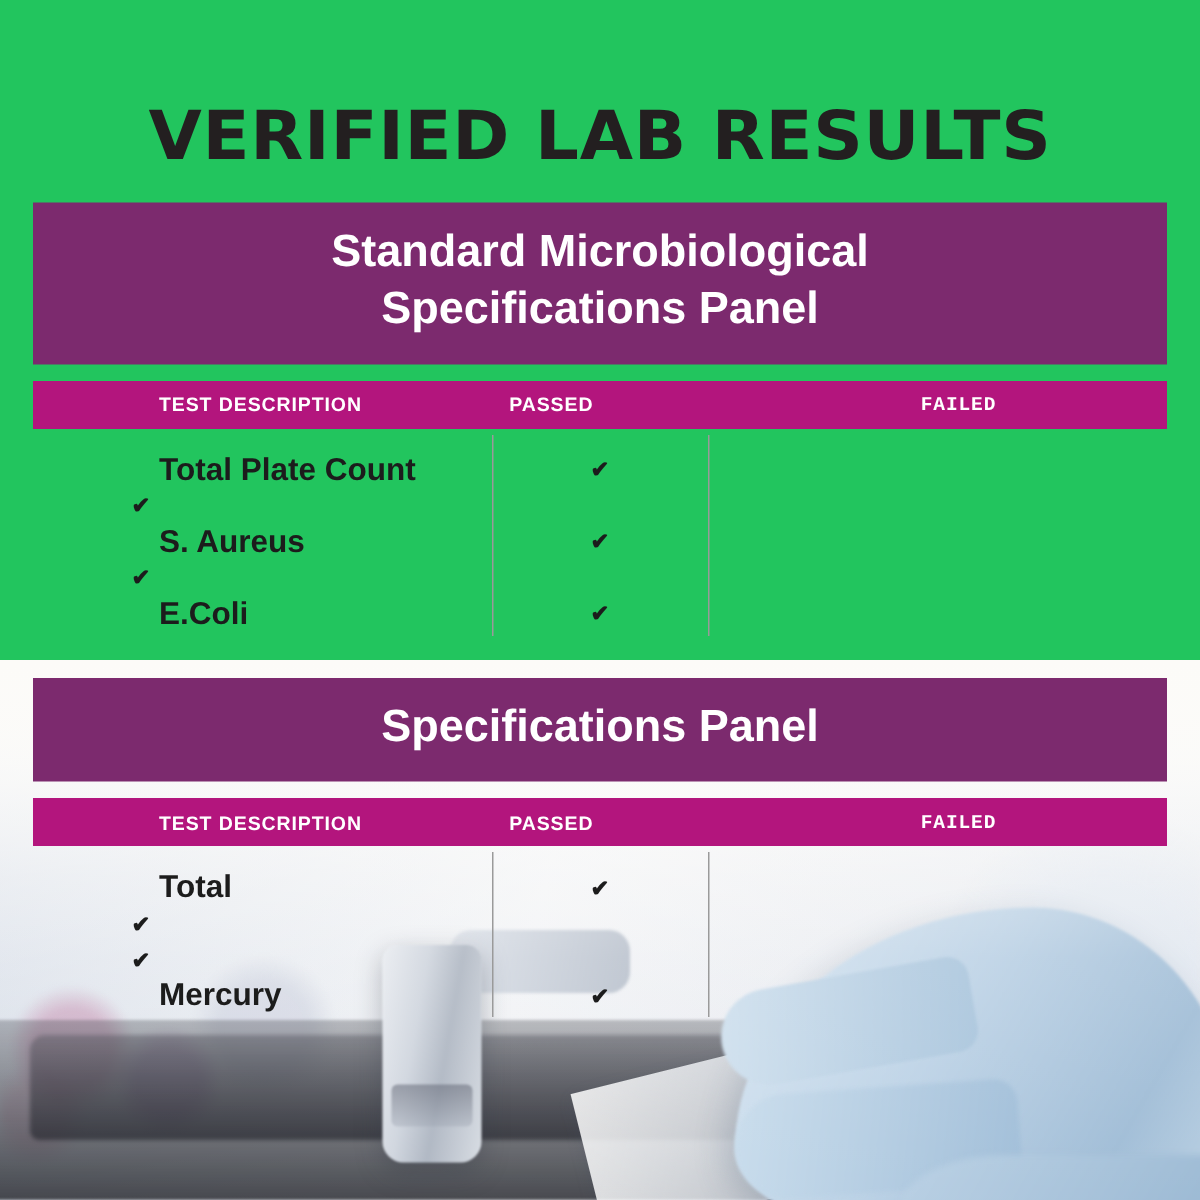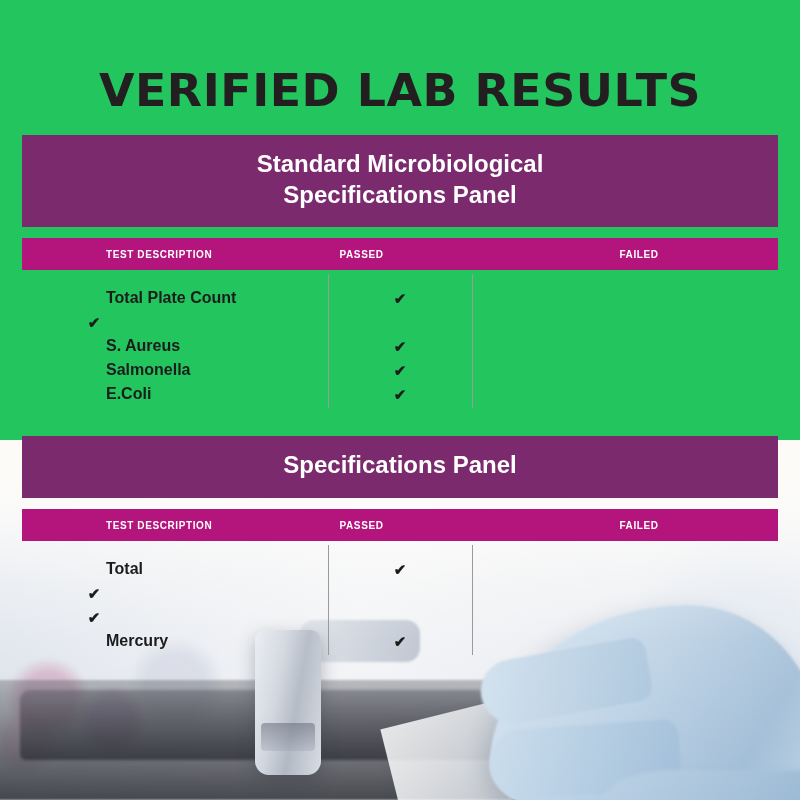--- a/index.html
+++ b/index.html
@@ -181,40 +181,40 @@
     padding-bottom: 22px;
     font-family: "DejaVu Sans", sans-serif;
     transform: scaleX(1.02);
   }
 
   .panel-header {
     background: #7c2a6e;
     color: #ffffff;
     text-align: center;
     padding: 14px 10px 17px 10px;
-    font-size: 24px;
+    font-size: 30px;
     line-height: 1.28;
     font-weight: bold;
   }
   .panel-header .line2 { display: block; }
 
   .col-head {
     background: #b3157d;
     color: #ffffff;
     display: flex;
     align-items: center;
     height: 32px;
     margin-top: 11px;
-    font-size: 10px;
+    font-size: 13px;
     font-weight: bold;
     letter-spacing: 0.6px;
   }
   .col-desc { width: 42%; padding-left: 84px; box-sizing: border-box; }
   .col-passed { width: 26%; }
-  .col-failed { width: 32%; text-align: center; padding-right: 36px; box-sizing: border-box; }
+  .col-failed { width: 32%; text-align: center; padding-right: 36px; box-sizing: border-box; font-family: Liberation Mono, monospace; }
 
   .rows {
     position: relative;
     padding-top: 16px;
     padding-bottom: 8px;
   }
   .divider {
     position: absolute;
     top: 4px;
     bottom: 6px;
@@ -226,21 +226,21 @@
 
   .row {
     display: flex;
     align-items: center;
     height: 24px;
   }
   .cell-desc {
     width: 306px;
     padding-left: 84px;
     box-sizing: border-box;
-    font-size: 16px;
+    font-size: 21px;
     font-weight: bold;
     color: #1c1c1c;
   }
   .cell-passed {
     width: 144px;
     text-align: center;
     color: #1c1c1c;
     font-size: 15px;
   }
   .cell-failed {
@@ -301,21 +301,20 @@
         <div class="row">
           <div class="cell-passed check">✔</div>
           <div class="cell-failed"></div>
         </div>
         <div class="row">
           <div class="cell-desc">S. Aureus</div>
           <div class="cell-passed check">✔</div>
           <div class="cell-failed"></div>
         </div>
         <div class="row">
-          <div class="cell-desc">Salmonella</div>
           <div class="cell-passed check">✔</div>
           <div class="cell-failed"></div>
         </div>
         <div class="row">
           <div class="cell-desc">E.Coli</div>
           <div class="cell-passed check">✔</div>
           <div class="cell-failed"></div>
         </div>
       </div>
     </div>

